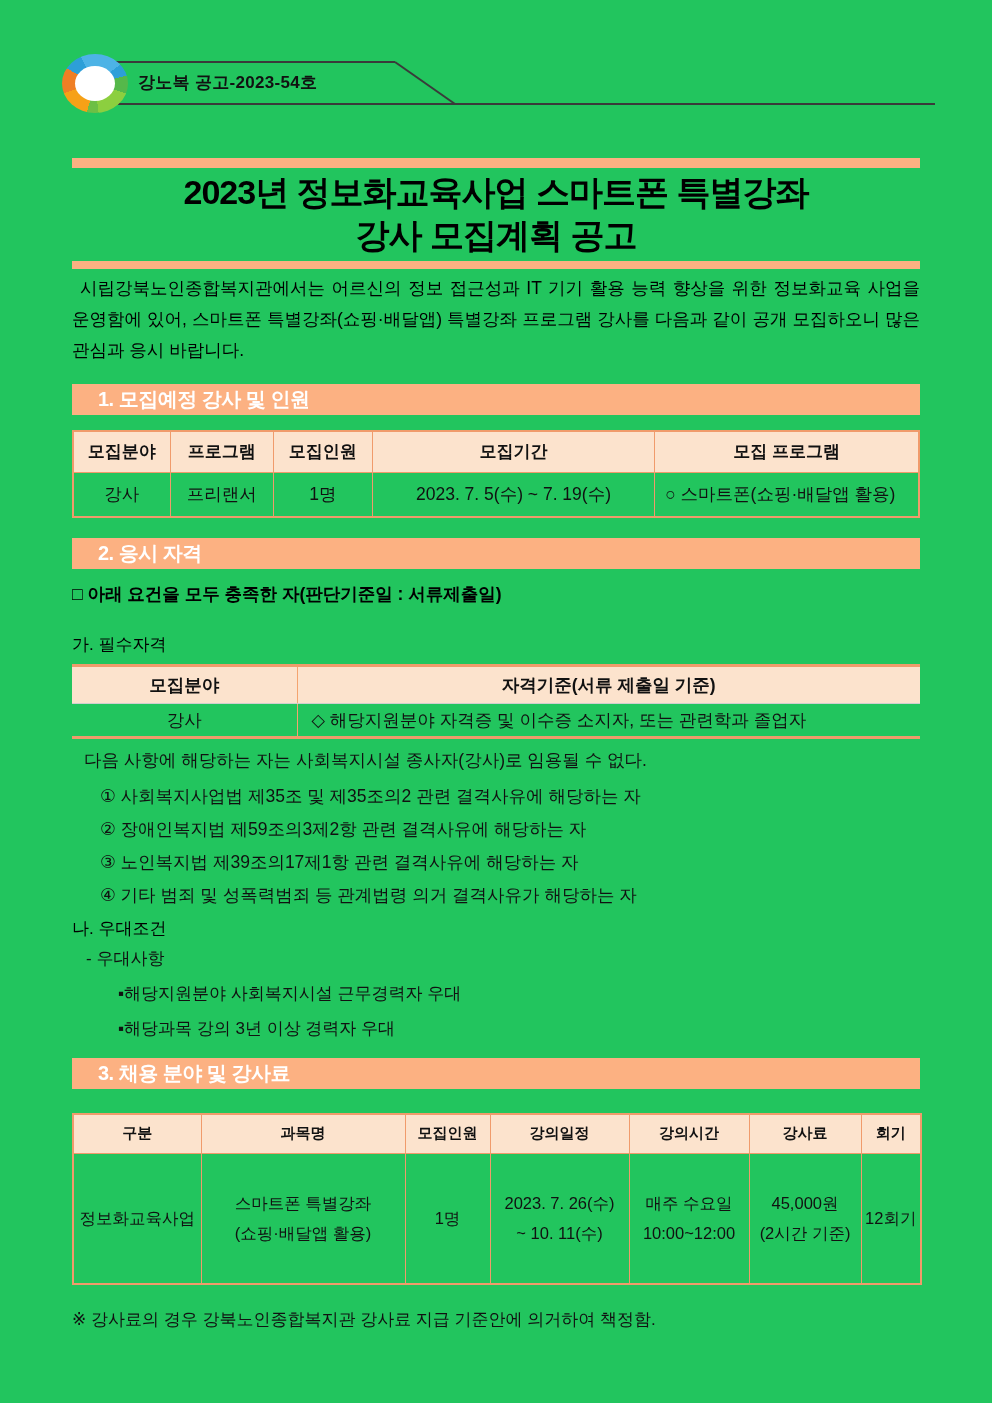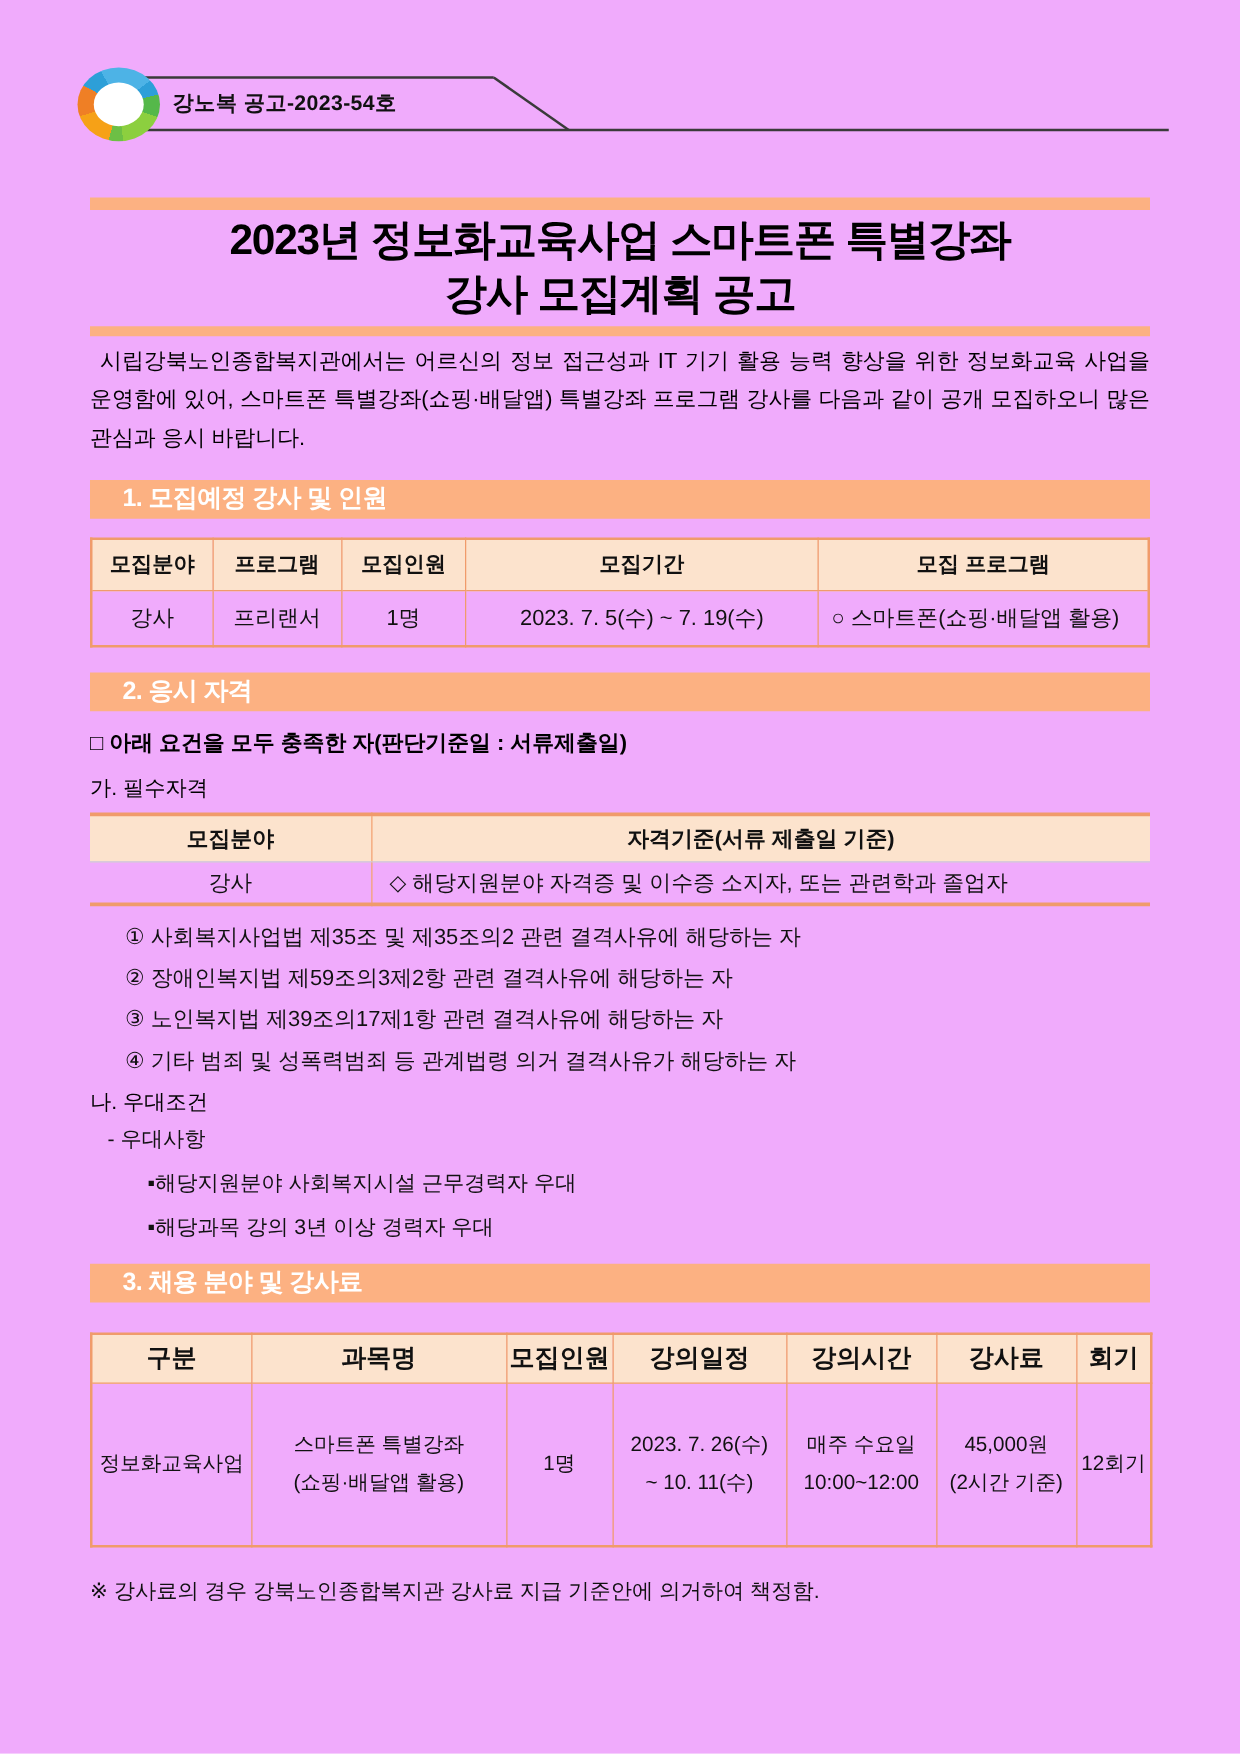--- a/index.html
+++ b/index.html
@@ -1,18 +1,18 @@
 <!DOCTYPE html>
 <html><head>
 <meta charset="utf-8">
 <style>
   * { box-sizing: border-box; }
   html,body { margin:0; padding:0; background:#fff; }
   body { font-family:"Liberation Sans","DejaVu Sans",sans-serif; color:#111; }
-  .page { position:relative; width:992px; height:1403px; background:#f0abfc; overflow:hidden; }
+  .page { position:relative; width:992px; height:1403px; background:#22c55e; overflow:hidden; }
   .content { padding:0 72px; }
 
   
   .doc-header { position:relative; height:125px; }
   .header-lines { position:absolute; left:72px; top:55px; }
   .logo { position:absolute; left:62px; top:54px; width:66px; height:59px; }
   .logo-ring { width:100%; height:100%; border-radius:50%; position:relative;
     background:conic-gradient(from 318deg,
       #2d9fd8 0 14deg, #4db3e6 14deg 95deg, #2d9fd8 95deg 118deg,
       #55b84a 118deg 150deg, #8ccf3f 150deg 215deg, #6dbf45 215deg 238deg,
@@ -50,27 +50,27 @@
 
   .t2 { margin-top:8px; border-top:3px solid #F09B6B; border-bottom:3px solid #F09B6B; }
   .t2 th { background:#FCE3CD; font-weight:bold; font-size:17.5px; height:38px;
     border-bottom:1.5px solid #cfcfcf; }
   .t2 td { height:34px; font-size:17.5px; }
   .t2 th:first-child, .t2 td:first-child { border-right:1.5px solid #F4A46F; text-align:center; }
   .t2 td:last-child { padding-left:14px; }
 
   .t3 { margin-top:24px; border:2px solid #F09B6B; }
   .t3 th, .t3 td { border:1.6px solid #F09B6B; }
-  .t3 th { background:#FCE3CD; font-weight:bold; font-size:20px; height:40px; }
+  .t3 th { background:#FCE3CD; font-weight:bold; font-size:15px; height:40px; }
   .t3 td { height:130px; font-size:16.5px; text-align:center; line-height:30px; }
   .t3 td .cell-line { display:block; }
 
   
   .req-line { margin-top:13px; font-size:17.5px; font-weight:bold; color:#000; }
-  .sub-label { margin-top:13px; font-size:17px; color:#000; }
+  .sub-label { margin-top:27px; font-size:17px; color:#000; }
   .disq-title { margin-top:6px; text-align:center; font-size:17.5px; font-weight:bold; }
   .disq-intro { margin-top:9px; font-size:17.5px; padding-left:12px; }
   .disq-item { font-size:17.5px; line-height:33px; padding-left:28px; }
   .disq-list { margin-top:8px; }
   .pref-label { margin-top:7px; font-size:17px; padding-left:14px; }
   .pref-item { font-size:17px; padding-left:46px; margin-top:12px; }
 
   
   .notes { margin-top:17px; }
   .note { font-size:17px; line-height:35px; }
@@ -148,20 +148,21 @@
         <th>모집분야</th>
         <th>자격기준(서류 제출일 기준)</th>
       </tr>
       <tr>
         <td>강사</td>
         <td>◇  해당지원분야 자격증 및 이수증 소지자, 또는 관련학과 졸업자</td>
       </tr>
     </tbody>
       </table>
 
+    <div class="disq-intro">다음 사항에 해당하는 자는 사회복지시설 종사자(강사)로 임용될 수 없다.</div>
     <div class="disq-list">
       <div class="disq-item">①  사회복지사업법 제35조 및 제35조의2 관련 결격사유에 해당하는 자</div>
       <div class="disq-item">②  장애인복지법 제59조의3제2항 관련 결격사유에 해당하는 자</div>
       <div class="disq-item">③  노인복지법 제39조의17제1항 관련 결격사유에 해당하는 자</div>
       <div class="disq-item">④  기타 범죄 및 성폭력범죄 등 관계법령 의거 결격사유가 해당하는 자</div>
     </div>
 
     <div class="sub-label" style="margin-top:5px;">나. 우대조건</div>
     <div class="pref-label">- 우대사항</div>
     <div class="pref-item">▪해당지원분야 사회복지시설 근무경력자 우대</div>

